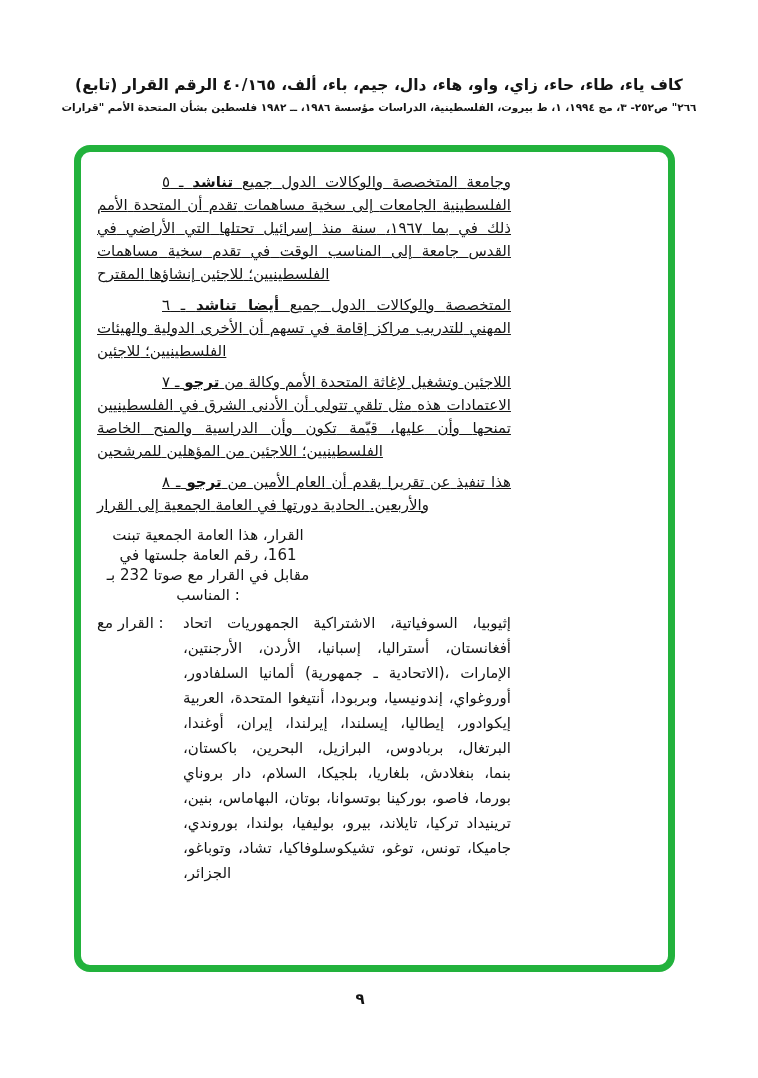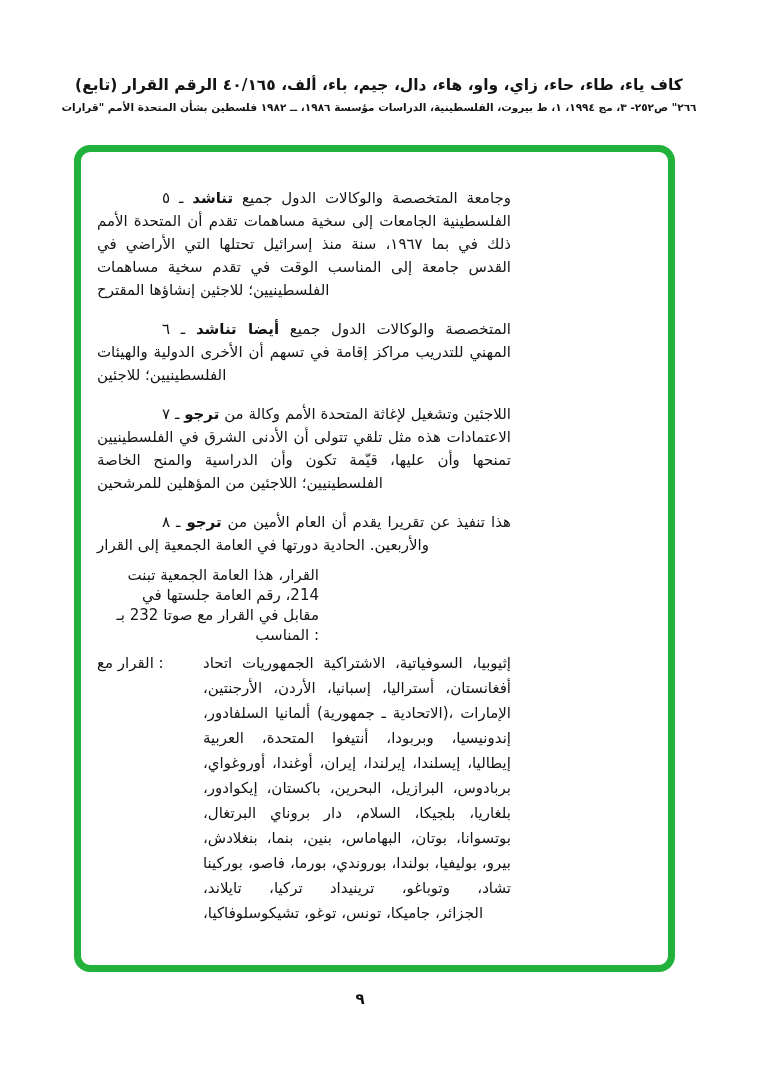--- a/index.html
+++ b/index.html
@@ -12,31 +12,31 @@
   .header-title{font-size:15.5px;font-weight:bold;letter-spacing:0;}
   .header-subtitle{font-size:10.5px;font-weight:bold;margin-top:7px;}
   .frame{
     position:absolute;left:74px;top:145px;width:601px;height:827px;
     border:7px solid #22b23c;border-radius:16px;box-sizing:border-box;
   }
   .content{
     position:absolute;left:97px;top:171px;width:414px;
     font-size:15px;line-height:23px;direction:ltr;text-align:justify;
   }
-  .para{margin:16px 0 8px 0;text-indent:65px;}
+  .para{margin:0 0 8px 0;text-indent:65px;text-decoration:underline;}
   .aw{direction:rtl;unicode-bidi:isolate;}
   .lp{direction:ltr;unicode-bidi:isolate;}
   b.seg{font-weight:bold;}
-  .vote-summary{width:222px;text-align:right;line-height:20px;margin:4px 0 6px 0;}
+  .vote-summary{width:222px;text-align:center;line-height:20px;margin:4px 0 6px 0;}
   .vote-line{white-space:nowrap;}
   .vote-record{position:relative;padding-left:86px;line-height:25px;margin-top:4px;}
   .vote-record-label{
     position:absolute;left:0;top:0;white-space:nowrap;text-align:center;
   }
-  .vote-record-countries{text-align:justify;margin-left:20px;}
+  .vote-record-countries{text-align:justify;}
   .page-number{
     position:absolute;left:340px;top:990px;width:40px;text-align:center;
     font-size:15px;font-weight:bold;
   }
 </style>
 </head>
 <body>
 
 <div class="page">
 
@@ -51,21 +51,21 @@
 
     <div id="paras">
         <div class="para"><span class="aw">٥</span> <span class="aw">ـ</span> <b class="seg"><span class="aw">تناشد</span></b> <span class="aw">جميع</span> <span class="aw">الدول</span> <span class="aw">والوكالات</span> <span class="aw">المتخصصة</span> <span class="aw">وجامعة</span> <span class="aw">الأمم</span> <span class="aw">المتحدة</span> <span class="aw">أن</span> <span class="aw">تقدم</span> <span class="aw">مساهمات</span> <span class="aw">سخية</span> <span class="aw">إلى</span> <span class="aw">الجامعات</span> <span class="aw">الفلسطينية</span> <span class="aw">في</span> <span class="aw">الأراضي</span> <span class="aw">التي</span> <span class="aw">تحتلها</span> <span class="aw">إسرائيل</span> <span class="aw">منذ</span> <span class="aw">سنة</span> <span class="aw">١٩٦٧،</span> <span class="aw">بما</span> <span class="aw">في</span> <span class="aw">ذلك</span> <span class="aw">مساهمات</span> <span class="aw">سخية</span> <span class="aw">تقدم</span> <span class="aw">في</span> <span class="aw">الوقت</span> <span class="aw">المناسب</span> <span class="aw">إلى</span> <span class="aw">جامعة</span> <span class="aw">القدس</span> <span class="aw">المقترح</span> <span class="aw">إنشاؤها</span> <span class="aw">للاجئين</span> <span class="aw">الفلسطينيين؛</span></div>
         <div class="para"><span class="aw">٦</span> <span class="aw">ـ</span> <b class="seg"><span class="aw">تناشد</span> <span class="aw">أيضا</span></b> <span class="aw">جميع</span> <span class="aw">الدول</span> <span class="aw">والوكالات</span> <span class="aw">المتخصصة</span> <span class="aw">والهيئات</span> <span class="aw">الدولية</span> <span class="aw">الأخرى</span> <span class="aw">أن</span> <span class="aw">تسهم</span> <span class="aw">في</span> <span class="aw">إقامة</span> <span class="aw">مراكز</span> <span class="aw">للتدريب</span> <span class="aw">المهني</span> <span class="aw">للاجئين</span> <span class="aw">الفلسطينيين؛</span></div>
         <div class="para"><span class="aw">٧</span> <span class="aw">ـ</span> <b class="seg"><span class="aw">ترجو</span></b> <span class="aw">من</span> <span class="aw">وكالة</span> <span class="aw">الأمم</span> <span class="aw">المتحدة</span> <span class="aw">لإغاثة</span> <span class="aw">وتشغيل</span> <span class="aw">اللاجئين</span> <span class="aw">الفلسطينيين</span> <span class="aw">في</span> <span class="aw">الشرق</span> <span class="aw">الأدنى</span> <span class="aw">أن</span> <span class="aw">تتولى</span> <span class="aw">تلقي</span> <span class="aw">مثل</span> <span class="aw">هذه</span> <span class="aw">الاعتمادات</span> <span class="aw">الخاصة</span> <span class="aw">والمنح</span> <span class="aw">الدراسية</span> <span class="aw">وأن</span> <span class="aw">تكون</span> <span class="aw">قيّمة</span> <span class="aw">عليها،</span> <span class="aw">وأن</span> <span class="aw">تمنحها</span> <span class="aw">للمرشحين</span> <span class="aw">المؤهلين</span> <span class="aw">من</span> <span class="aw">اللاجئين</span> <span class="aw">الفلسطينيين؛</span></div>
         <div class="para"><span class="aw">٨</span> <span class="aw">ـ</span> <b class="seg"><span class="aw">ترجو</span></b> <span class="aw">من</span> <span class="aw">الأمين</span> <span class="aw">العام</span> <span class="aw">أن</span> <span class="aw">يقدم</span> <span class="aw">تقريرا</span> <span class="aw">عن</span> <span class="aw">تنفيذ</span> <span class="aw">هذا</span> <span class="aw">القرار</span> <span class="aw">إلى</span> <span class="aw">الجمعية</span> <span class="aw">العامة</span> <span class="aw">في</span> <span class="aw">دورتها</span> <span class="aw">الحادية</span> <span class="aw">والأربعين.</span></div>
       </div>
 
     <div class="vote-summary">
         <div class="vote-line"><span class="aw">تبنت</span> <span class="aw">الجمعية</span> <span class="aw">العامة</span> <span class="aw">هذا</span> <span class="aw">القرار،</span></div>
-        <div class="vote-line"><span class="aw">في</span> <span class="aw">جلستها</span> <span class="aw">العامة</span> <span class="aw">رقم</span> <span class="aw">214،</span></div>
+        <div class="vote-line"><span class="aw">في</span> <span class="aw">جلستها</span> <span class="aw">العامة</span> <span class="aw">رقم</span> <span class="aw">161،</span></div>
         <div class="vote-line"><span class="aw">بـ</span> <span class="aw">232</span> <span class="aw">صوتا</span> <span class="aw">مع</span> <span class="aw">القرار</span> <span class="aw">في</span> <span class="aw">مقابل</span></div>
         <div class="vote-line"><span class="aw">المناسب</span> <span class="aw">:</span></div>
       </div>
 
     <div class="vote-record">
       <span class="vote-record-label"><span class="aw">مع</span> <span class="aw">القرار</span> <span class="aw">:</span></span>
       <div class="vote-record-countries"><span class="aw">اتحاد</span> <span class="aw">الجمهوريات</span> <span class="aw">الاشتراكية</span> <span class="aw">السوفياتية،</span> <span class="aw">إثيوبيا،</span> <span class="aw">الأرجنتين،</span> <span class="aw">الأردن،</span> <span class="aw">إسبانيا،</span> <span class="aw">أستراليا،</span> <span class="aw">أفغانستان،</span> <span class="aw">السلفادور،</span> <span class="aw">ألمانيا</span> <span class="lp">(</span><span class="aw">جمهورية</span> <span class="aw">ـ</span> <span class="aw">الاتحادية</span><span class="lp">)،</span> <span class="aw">الإمارات</span> <span class="aw">العربية</span> <span class="aw">المتحدة،</span> <span class="aw">أنتيغوا</span> <span class="aw">وبربودا،</span> <span class="aw">إندونيسيا،</span> <span class="aw">أوروغواي،</span> <span class="aw">أوغندا،</span> <span class="aw">إيران،</span> <span class="aw">إيرلندا،</span> <span class="aw">إيسلندا،</span> <span class="aw">إيطاليا،</span> <span class="aw">إيكوادور،</span> <span class="aw">باكستان،</span> <span class="aw">البحرين،</span> <span class="aw">البرازيل،</span> <span class="aw">بربادوس،</span> <span class="aw">البرتغال،</span> <span class="aw">بروناي</span> <span class="aw">دار</span> <span class="aw">السلام،</span> <span class="aw">بلجيكا،</span> <span class="aw">بلغاريا،</span> <span class="aw">بنغلادش،</span> <span class="aw">بنما،</span> <span class="aw">بنين،</span> <span class="aw">البهاماس،</span> <span class="aw">بوتان،</span> <span class="aw">بوتسوانا،</span> <span class="aw">بوركينا</span> <span class="aw">فاصو،</span> <span class="aw">بورما،</span> <span class="aw">بوروندي،</span> <span class="aw">بولندا،</span> <span class="aw">بوليفيا،</span> <span class="aw">بيرو،</span> <span class="aw">تايلاند،</span> <span class="aw">تركيا،</span> <span class="aw">ترينيداد</span> <span class="aw">وتوباغو،</span> <span class="aw">تشاد،</span> <span class="aw">تشيكوسلوفاكيا،</span> <span class="aw">توغو،</span> <span class="aw">تونس،</span> <span class="aw">جاميكا،</span> <span class="aw">الجزائر،</span></div>
     </div>
 
   </div>

